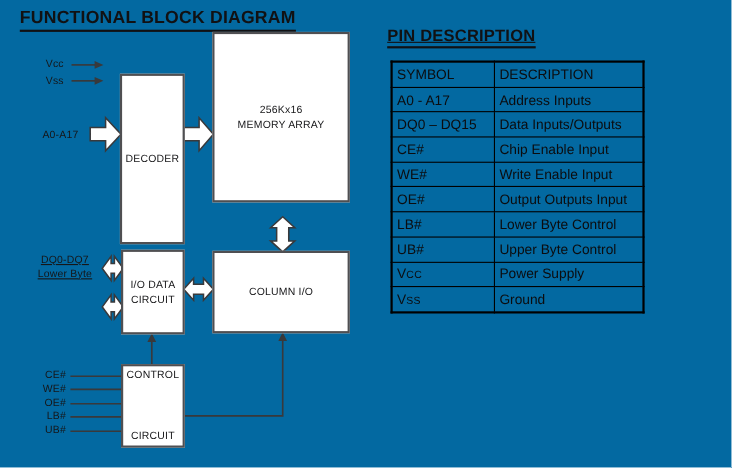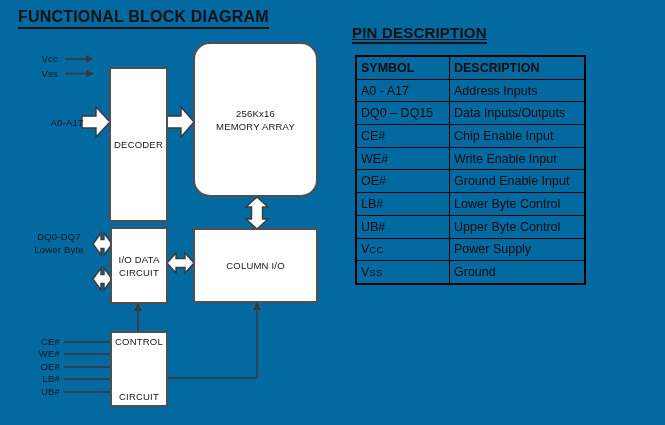--- a/index.html
+++ b/index.html
@@ -32,21 +32,21 @@
     flex-direction:column;
     align-items:center;
     justify-content:center;
     text-align:center;
     font-size:9.5px;
     line-height:13px;
     color:#161618;
     letter-spacing:0.2px;
   }
   .block-decoder{left:109px;top:44px;width:59px;height:155px;margin-top:23px;}
-  .block-memory{left:193px;top:42px;width:125px;height:155px;border-radius:17px;}
+  .block-memory{left:193px;top:29px;width:125px;height:155px;}
   .block-iodata{left:110px;top:227px;width:58px;height:77px;}
   .block-colio{left:193px;top:228px;width:125px;height:75px;}
   .block-control{left:110px;top:331px;width:58px;height:76px;gap:42px;}
   .sig{
     position:absolute;
     font-size:9.5px;
     line-height:12.5px;
     color:#161618;
     letter-spacing:0.2px;
   }
@@ -65,21 +65,21 @@
     border:1.6px solid #000000;
     height:21.7px;
     padding:0 0 0 4px;
     text-align:left;
     vertical-align:middle;
     white-space:nowrap;
     overflow:hidden;
   }
   .pin-table{border:2px solid #000;}
   .pin-table .col-sym{width:88px;}
-  .pin-table th{font-weight:bold;margin-left:48px;}
+  .pin-table th{font-weight:normal;margin-left:48px;}
   .sub{font-size:9.5px;letter-spacing:0.3px;}
 </style>
 </head>
 <body>
 
 <div class="canvas">
 
   <svg class="svg-layer" width="665" height="425" viewBox="0 0 665 425">
     <g stroke="#39393b" fill="none" stroke-width="1.5">
 
@@ -137,23 +137,23 @@
   <div class="block block-colio">
     <div>COLUMN I/O</div>
   </div>
   <div class="block block-control">
     <div>CONTROL</div>
     <div>CIRCUIT</div>
   </div>
 
   <div class="sig sig-right" style="left:30px;top:53px;width:28px;">Vcc</div>
   <div class="sig sig-right" style="left:30px;top:67.5px;width:28px;">Vss</div>
-  <div class="sig sig-center" style="left:44px;top:117px;width:46px;">A0-A17</div>
-
-  <div class="sig sig-center" style="left:24px;top:231px;width:70px;">
+  <div class="sig sig-center" style="left:32px;top:117px;width:46px;">A0-A17</div>
+
+  <div class="sig sig-center" style="left:24px;top:231px;width:70px;text-decoration:underline;">
     <div>DQ0-DQ7</div>
     <div>Lower Byte</div>
   </div>
 
   <div class="sig sig-right" style="left:32px;top:336px;width:28px;">CE#</div>
   <div class="sig sig-right" style="left:32px;top:348px;width:28px;">WE#</div>
   <div class="sig sig-right" style="left:32px;top:361px;width:28px;">OE#</div>
   <div class="sig sig-right" style="left:32px;top:373px;width:28px;">LB#</div>
   <div class="sig sig-right" style="left:32px;top:386px;width:28px;">UB#</div>
 
@@ -174,21 +174,21 @@
       <tr>
         <td><span>CE#</span><span class="sub"></span></td>
         <td>Chip Enable Input</td>
       </tr>
       <tr>
         <td><span>WE#</span><span class="sub"></span></td>
         <td>Write Enable Input</td>
       </tr>
       <tr>
         <td><span>OE#</span><span class="sub"></span></td>
-        <td>Ground Enable Input</td>
+        <td>Output Outputs Input</td>
       </tr>
       <tr>
         <td><span>LB#</span><span class="sub"></span></td>
         <td>Lower Byte Control</td>
       </tr>
       <tr>
         <td><span>UB#</span><span class="sub"></span></td>
         <td>Upper Byte Control</td>
       </tr>
       <tr>

